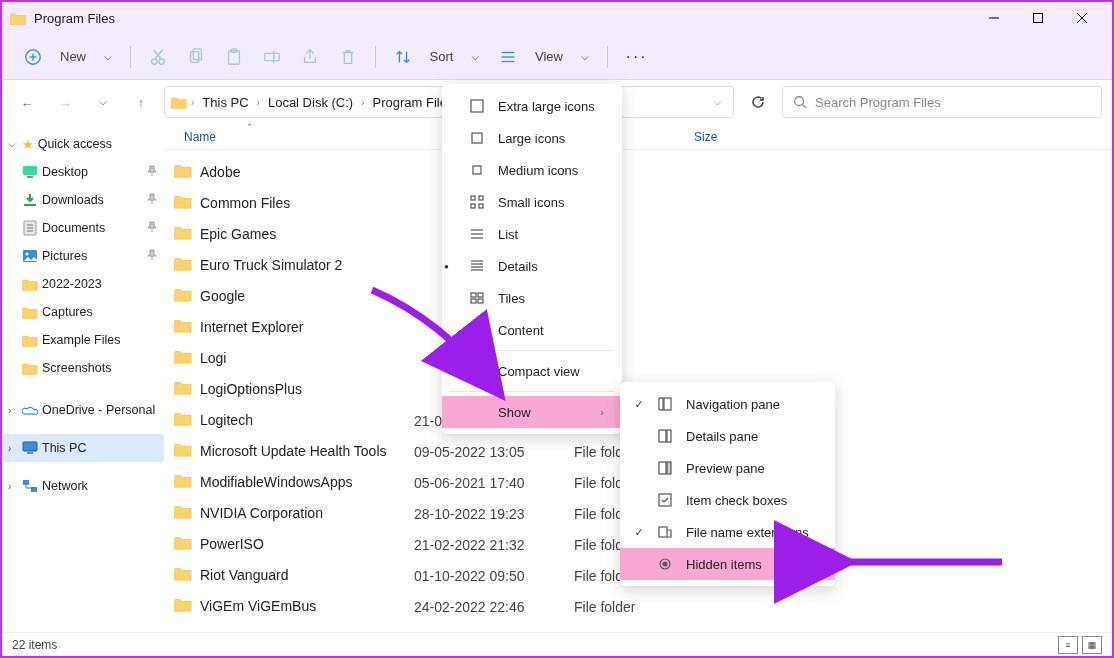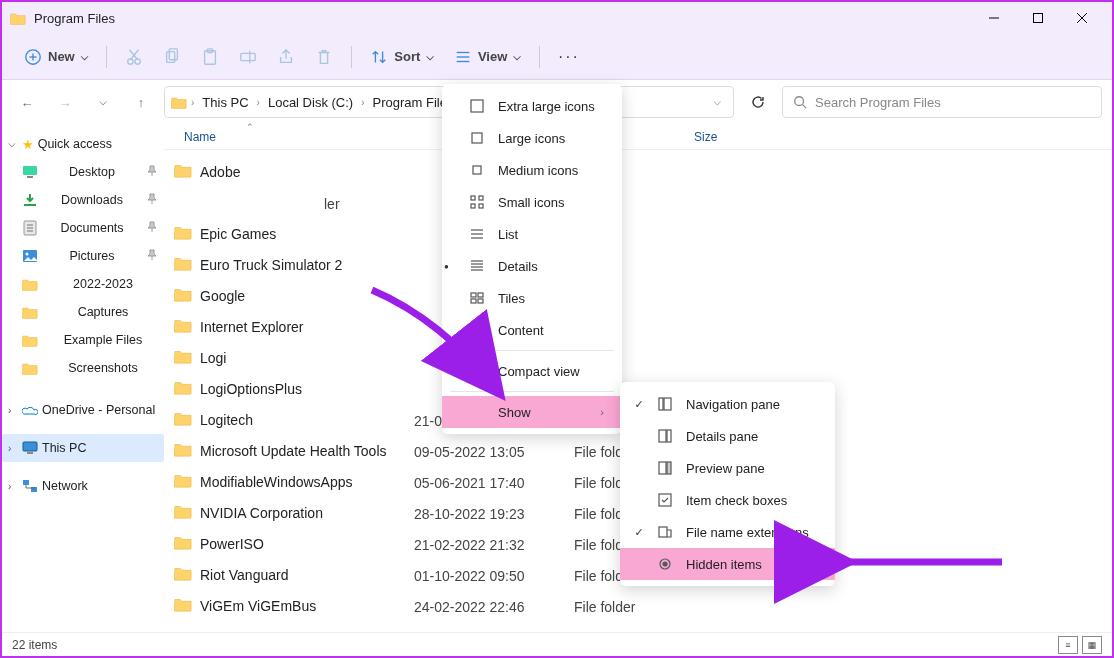--- a/index.html
+++ b/index.html
@@ -6,21 +6,21 @@
   body { width: 1114px; height: 658px; background: #fff; overflow: hidden; border: 2px solid #c030f0; position: relative; font-size: 13px; color: #222; }
   
   .title-bar { height: 32px; background: #f3ecfd; display: flex; align-items: center; padding: 0 8px; }
   .title-bar .folder-icon { width: 16px; height: 14px; margin-right: 8px; }
   .title-bar .title { flex: 1; }
   .win-controls { display: flex; }
   .win-btn { width: 44px; height: 30px; display: flex; align-items: center; justify-content: center; }
   .win-btn svg { width: 10px; height: 10px; }
   
   .toolbar { height: 46px; background: #f3ecfd; display: flex; align-items: center; padding: 0 14px; gap: 4px; border-bottom: 1px solid #e0d6f2; }
-  .tbtn { display: flex; align-items: center; height: 32px; padding: 0 8px; border-radius: 4px; gap: 6px; color: #444; font-weight: bold; }
+  .tbtn { display: flex; align-items: center; height: 32px; padding: 0 8px; border-radius: 4px; gap: 18px; color: #444; }
   .tbtn svg { width: 18px; height: 18px; stroke: #3b8cd8; fill: none; stroke-width: 1.5; }
   .sep { width: 1px; height: 22px; background: #ccc; margin: 0 6px; }
   .tbtn.disabled svg { stroke: #a9c5e0; }
   .chev { font-size: 10px; color: #555; }
   .dots { font-size: 16px; letter-spacing: 2px; color: #333; padding: 0 8px; }
   
   .navbar { height: 44px; display: flex; align-items: center; padding: 6px 10px; gap: 8px; }
   .nav-arrow { width: 30px; height: 30px; display: flex; align-items: center; justify-content: center; color: #666; }
   .nav-arrow.disabled { color: #bbb; }
   .breadcrumb-box { flex: 1; height: 32px; border: 1px solid #ddd; border-radius: 4px; display: flex; align-items: center; padding: 0 6px; gap: 4px; background: #fff; }
@@ -30,21 +30,21 @@
   .search-box { width: 320px; height: 32px; border: 1px solid #ddd; border-radius: 4px; display: flex; align-items: center; padding: 0 10px; gap: 8px; color: #888; background: #fff; }
   
   .main { display: flex; height: calc(100% - 32px - 46px - 44px - 24px); }
   
   .sidebar { width: 162px; padding-top: 6px; overflow: hidden; }
   .side-item { display: flex; align-items: center; height: 28px; padding-left: 6px; gap: 4px; font-size: 12.5px; border-radius: 3px; }
   .side-item .chevron { width: 10px; font-size: 10px; color: #555; }
   .side-item .star { color: #ffc107; font-size: 13px; }
   .side-item .label { flex: 1; white-space: nowrap; overflow: hidden; }
   .side-item .pin { font-size: 11px; color: #999; margin-right: 6px; }
-  .side-sub { padding-left: 20px; text-align: center; }
+  .side-sub { padding-left: 20px; }
   .side-item.selected { background: #dbeafe; }
   .side-icon { width: 16px; height: 16px; display: inline-flex; align-items: center; justify-content: center; }
   
   .file-area { flex: 1; position: relative; }
   .columns { display: flex; height: 26px; border-bottom: 1px solid #eee; color: #1a5490; font-size: 12px; align-items: center; }
   .col-name { width: 250px; padding-left: 20px; display: flex; align-items: center; gap: 60px; }
   .col-sort { font-size: 9px; color: #777; }
   .col-date { width: 160px; }
   .col-type { width: 120px; }
   .col-size { width: 60px; }
@@ -353,20 +353,26 @@
     <div class="fname">
             <span><svg class="folder-sm" viewBox="0 0 20 16">
                 <path class="fld" d="M1 3 h6 l2 2 h10 v10 a1 1 0 0 1 -1 1 h-17 a1 1 0 0 1 -1 -1 z"></path>
               </svg></span>
             <span>Adobe</span>
           </div>
     <div class="fdate"></div>
     <div class="ftype"></div>
   </div>
         <div class="row">
+    <div class="fname">
+            <span><svg class="folder-sm" viewBox="0 0 20 16">
+                <path class="fld" d="M1 3 h6 l2 2 h10 v10 a1 1 0 0 1 -1 1 h-17 a1 1 0 0 1 -1 -1 z"></path>
+              </svg></span>
+            <span>Common Files</span>
+          </div>
     <div class="fdate"></div>
     <div class="ftype">ler</div>
   </div>
         <div class="row">
     <div class="fname">
             <span><svg class="folder-sm" viewBox="0 0 20 16">
                 <path class="fld" d="M1 3 h6 l2 2 h10 v10 a1 1 0 0 1 -1 1 h-17 a1 1 0 0 1 -1 -1 z"></path>
               </svg></span>
             <span>Epic Games</span>
           </div>

